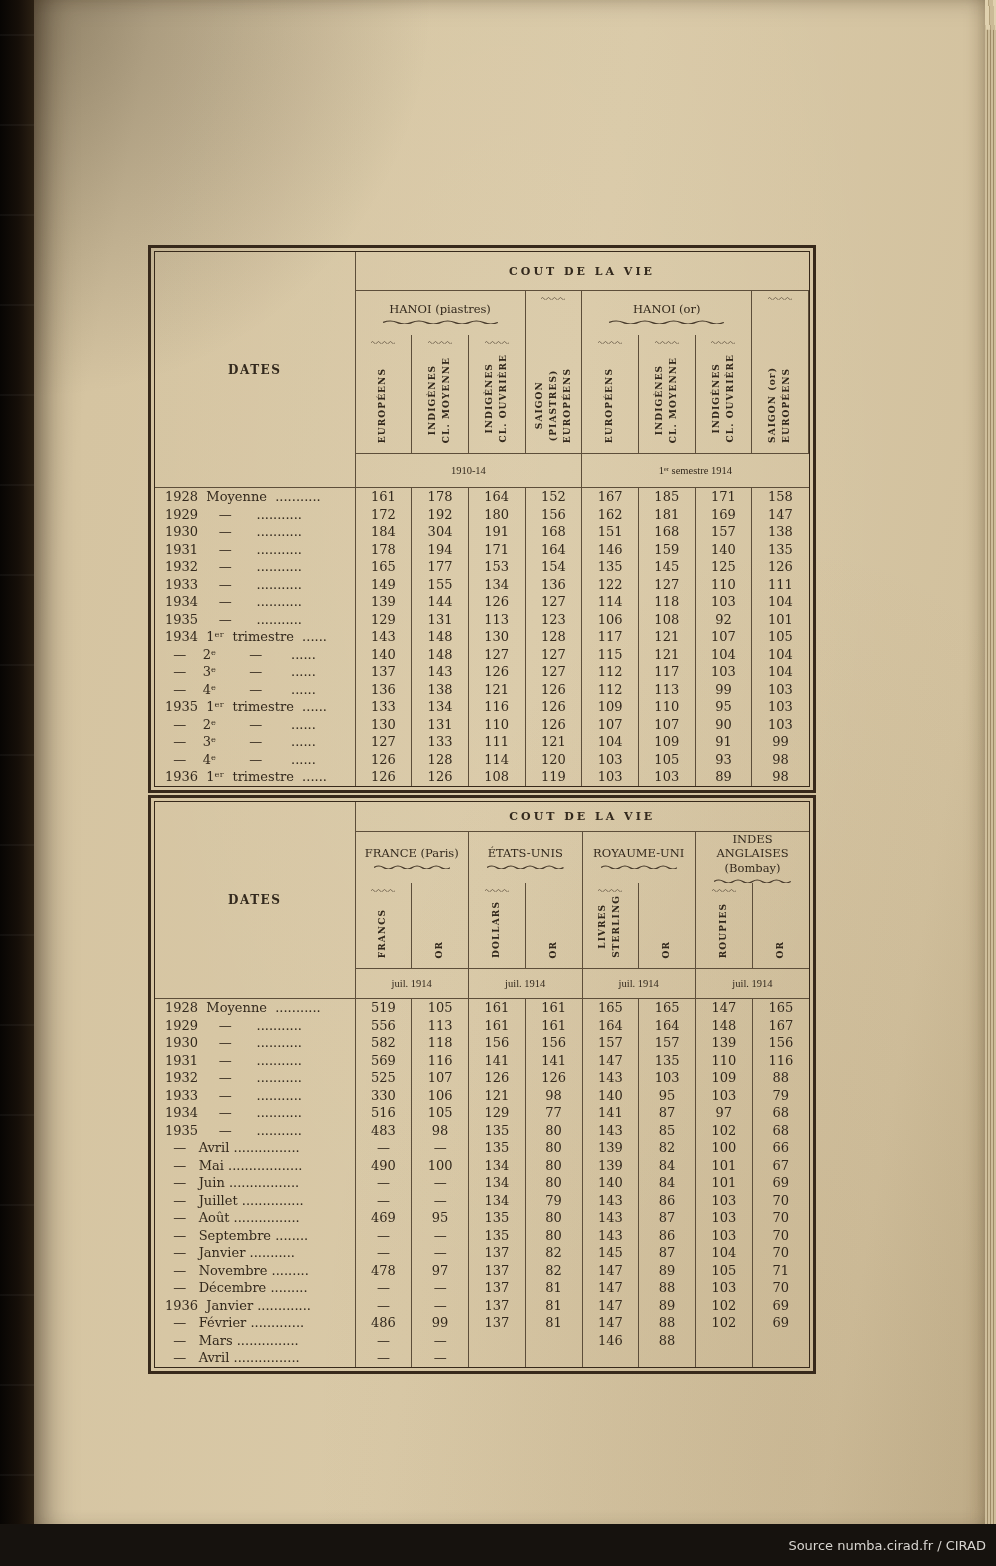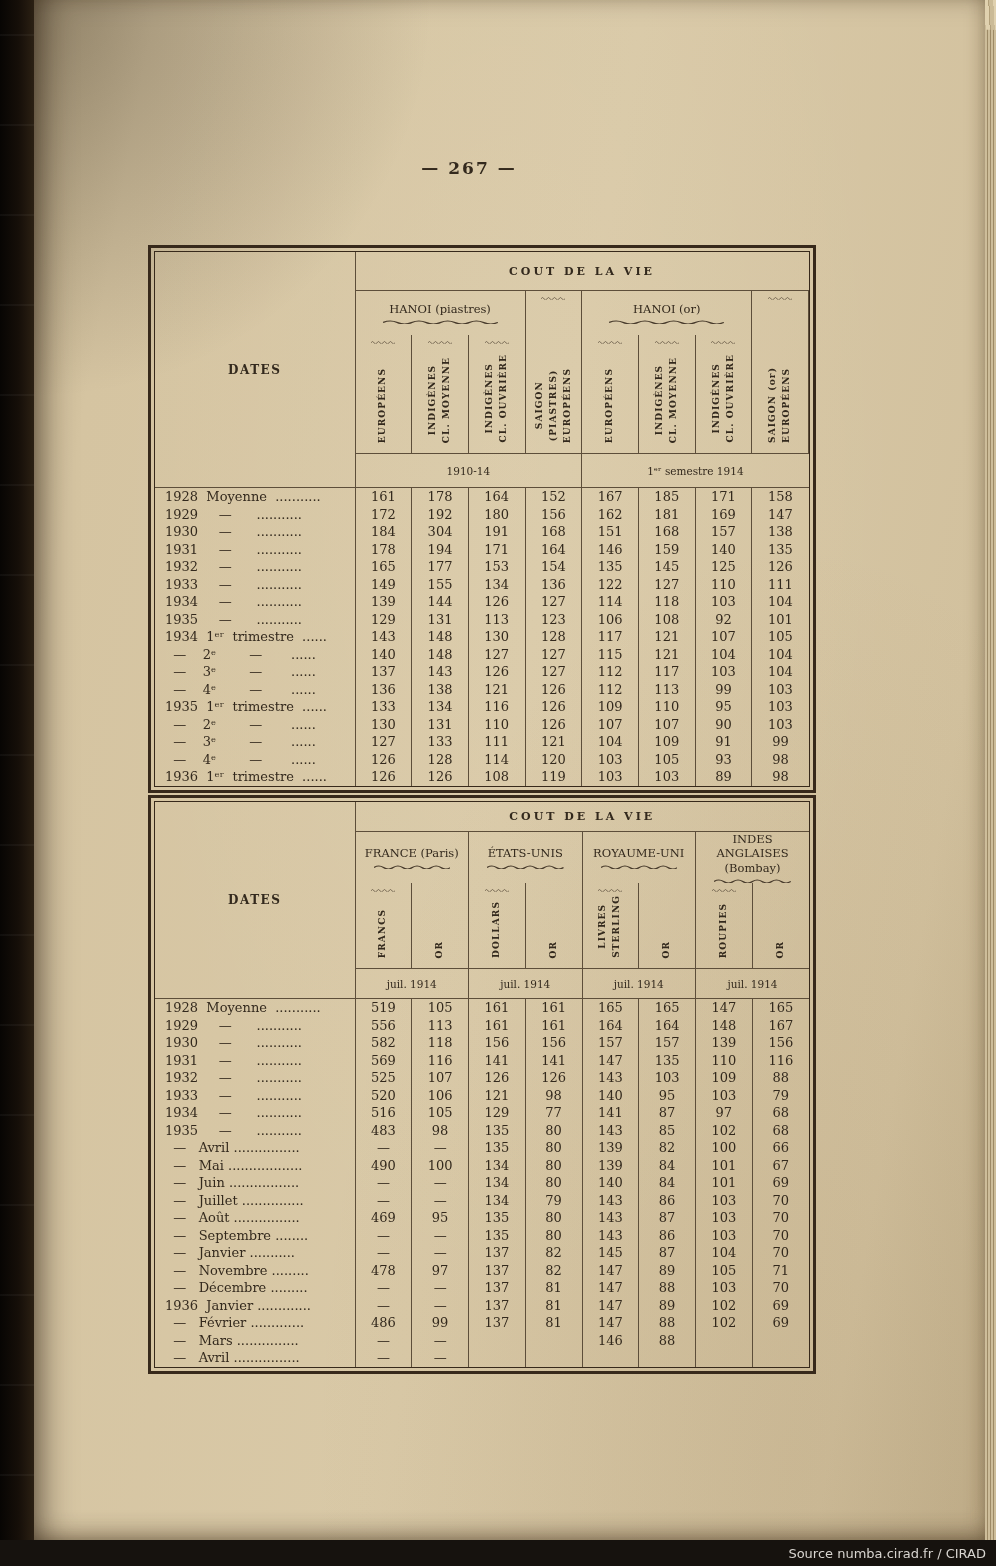--- a/index.html
+++ b/index.html
@@ -57,50 +57,49 @@
   th.group{border-left:1px solid var(--rule);font-size:11.5px;text-align:center;vertical-align:middle;margin-left:26px;}
   .glabel{display:block;white-space:pre-line;line-height:1.25;}
   th.vert{border-left:1px solid var(--rule);border-bottom:1px solid var(--rule);
     vertical-align:bottom;text-align:center;position:relative;}
   th.saigon{border-left:1px solid var(--rule);border-right:1px solid var(--rule);
     border-bottom:1px solid var(--rule);}
   .vtext{display:inline-block;writing-mode:vertical-rl;transform:rotate(180deg);
     white-space:pre-line;font-size:9px;letter-spacing:1.1px;line-height:1.55;
     margin-bottom:6px;font-weight:bold;}
   tr.bnote th{border-bottom:1px solid var(--rule);font-size:10.5px;text-align:center;
-    vertical-align:middle;}
+    vertical-align:middle;font-family:Liberation Serif, serif;}
   tr.bnote th + th{border-left:1px solid var(--rule);}
 
   .wave{display:block;margin:2px auto 0;width:68%;height:6px;stroke:#473a2b;fill:none;}
   .wave.sm{position:absolute;top:4px;left:50%;transform:translateX(-50%);width:24px;height:5px;margin:0;}
 
   
   .t1 th.ttl{height:38px;} .t1 th.group{height:44px;} .t1 th.vert{height:118px;}
   .t1 tr.bnote th{height:33px;}
   .t2 th.ttl{height:29px;} .t2 th.group{height:45px;} .t2 th.vert{height:85px;}
   .t2 tr.bnote th{height:29px;}
 
   tbody td{height:17.5px;font-size:13px;line-height:1;vertical-align:middle;}
   td.datecell{text-align:left;padding-left:10px;white-space:pre;overflow:hidden;}
   td.val{border-left:1px solid var(--rule);text-align:center;}
 
-  .source-bar{position:absolute;left:0;right:0;bottom:0;height:26px;background:var(--source-bar);
+  .source-bar{position:absolute;left:0;right:0;bottom:0;height:42px;background:var(--source-bar);
     display:flex;align-items:center;justify-content:flex-end;padding-right:10px;box-sizing:border-box;
     font-family:"DejaVu Sans","Liberation Sans",sans-serif;font-size:13px;color:var(--source-text);}
 </style>
 </head>
 <body>
 
 <div class="scan">
   <div class="spine"></div>
   <div class="edges-right"></div>
   <div class="edges-top"></div>
 
   <div class="page">
-    <div class="page-number">—  267  —</div>
 
     <div class="frame t1">
       <div class="frame-inner">
         <table class="dtable t1">
           <colgroup>
               <col class="c-dates">
               <col span="8">
             </colgroup>
           <thead>
             <tr>
@@ -512,21 +511,21 @@
                 <td class="val">107</td>
                 <td class="val">126</td>
                 <td class="val">126</td>
                 <td class="val">143</td>
                 <td class="val">103</td>
                 <td class="val">109</td>
                 <td class="val">88</td>
               </tr>
               <tr>
                 <td class="datecell">1933     —      ...........</td>
-                <td class="val">520</td>
+                <td class="val">330</td>
                 <td class="val">106</td>
                 <td class="val">121</td>
                 <td class="val">98</td>
                 <td class="val">140</td>
                 <td class="val">95</td>
                 <td class="val">103</td>
                 <td class="val">79</td>
               </tr>
               <tr>
                 <td class="datecell">1934     —      ...........</td>

